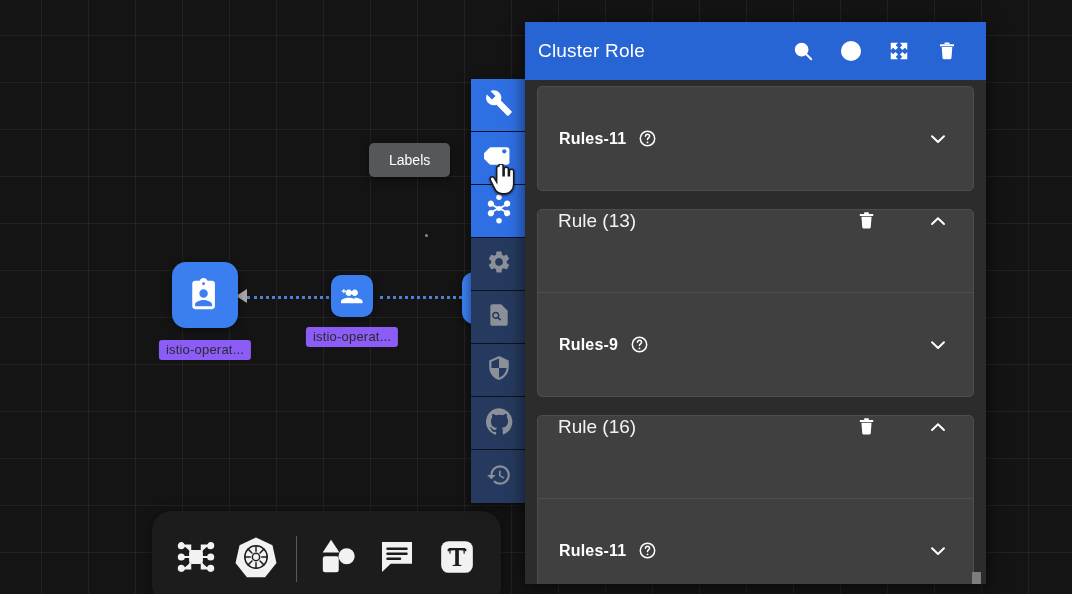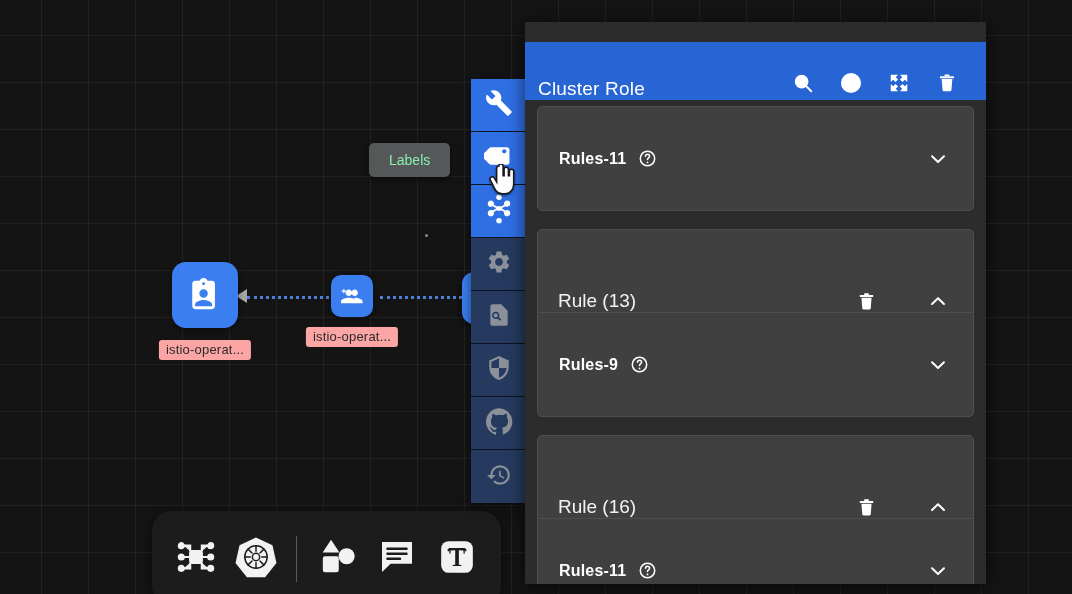--- a/index.html
+++ b/index.html
@@ -41,29 +41,29 @@
   
   .node { position: absolute; }
   .node-box {
     background: #3b7ef0; border-radius: 14px;
     display: flex; align-items: center; justify-content: center;
     box-shadow: 0 2px 6px rgba(0,0,0,.45);
   }
   .node-box svg { display:block; }
   .node-label {
     position: absolute; left: 50%; transform: translateX(-50%);
-    background: #fca5a5; color: #2b2b2b;
+    background: #8b5cf6; color: #2b2b2b;
     font-size: 13px; letter-spacing:.2px;
     padding: 2px 7px 3px; border-radius: 3px; white-space: nowrap;
   }
 
   
   #tooltip {
     position: absolute; left: 369px; top: 143px;
-    background: #555759; color: #86efac;
+    background: #555759; color: #ffffff;
     font-size: 14px; padding: 9px 20px; border-radius: 5px;
     box-shadow: 0 2px 7px rgba(0,0,0,.5);
   }
 
   
   #vtoolbar {
     position: absolute; left: 471px; top: 79px;
     width: 56px; display: flex; flex-direction: column;
     z-index: 30;
     box-shadow: 0 3px 10px rgba(0,0,0,.5);
@@ -108,24 +108,23 @@
     position: absolute; left: 525px; top: 22px;
     width: 461px; height: 562px;
     background: #2c2c2c;
     z-index: 50;
     box-shadow: 0 3px 16px rgba(0,0,0,.6);
     display: flex; flex-direction: column;
     overflow: hidden;
   }
   #panel-header {
     height: 58px; background: #2764d4;
-    display: flex; align-items: flex-end;
+    display: flex; align-items: center;
     padding: 0 22px 0 13px;
     flex: 0 0 58px;
-    margin-top: 20px;
   }
   #panel-title {
     color: #fff; font-size: 19px; font-weight: 400; flex: 1;
     letter-spacing: .2px;
   }
   .hbtn { width: 34px; height: 34px; display:flex; align-items:center;
           justify-content:center; cursor:pointer; margin-left: 14px; }
   .hbtn svg { fill: #ffffff; }
 
   #panel-body {
@@ -140,21 +139,21 @@
     overflow: hidden;
   }
   .rules-row {
     height: 103px; display: flex; align-items: center;
     padding: 0 24px 0 21px; cursor: pointer;
   }
   .rules-label {
     color: #ffffff; font-size: 16px; font-weight: bold; letter-spacing:.2px;
   }
   .rule-row {
-    height: 83px; display: flex; align-items: flex-end;
+    height: 83px; display: flex; align-items: flex-start;
     padding: 0 24px 0 20px; cursor: pointer;
     border-bottom: 1px solid #4e4e4e;
     gap: 28px;
   }
   .rule-label { color: #f2f2f2; font-size: 19px; font-weight: 400; flex: 1; }
   .spacer { flex: 1; }
   .q-icon { margin-left: 12px; display:flex; align-items:center; cursor:pointer; }
   .q-icon svg { stroke: #ffffff; fill: none; }
   .chev { cursor: pointer; display:flex; align-items:center; }
   .chev svg { stroke: #ffffff; fill: none; }

